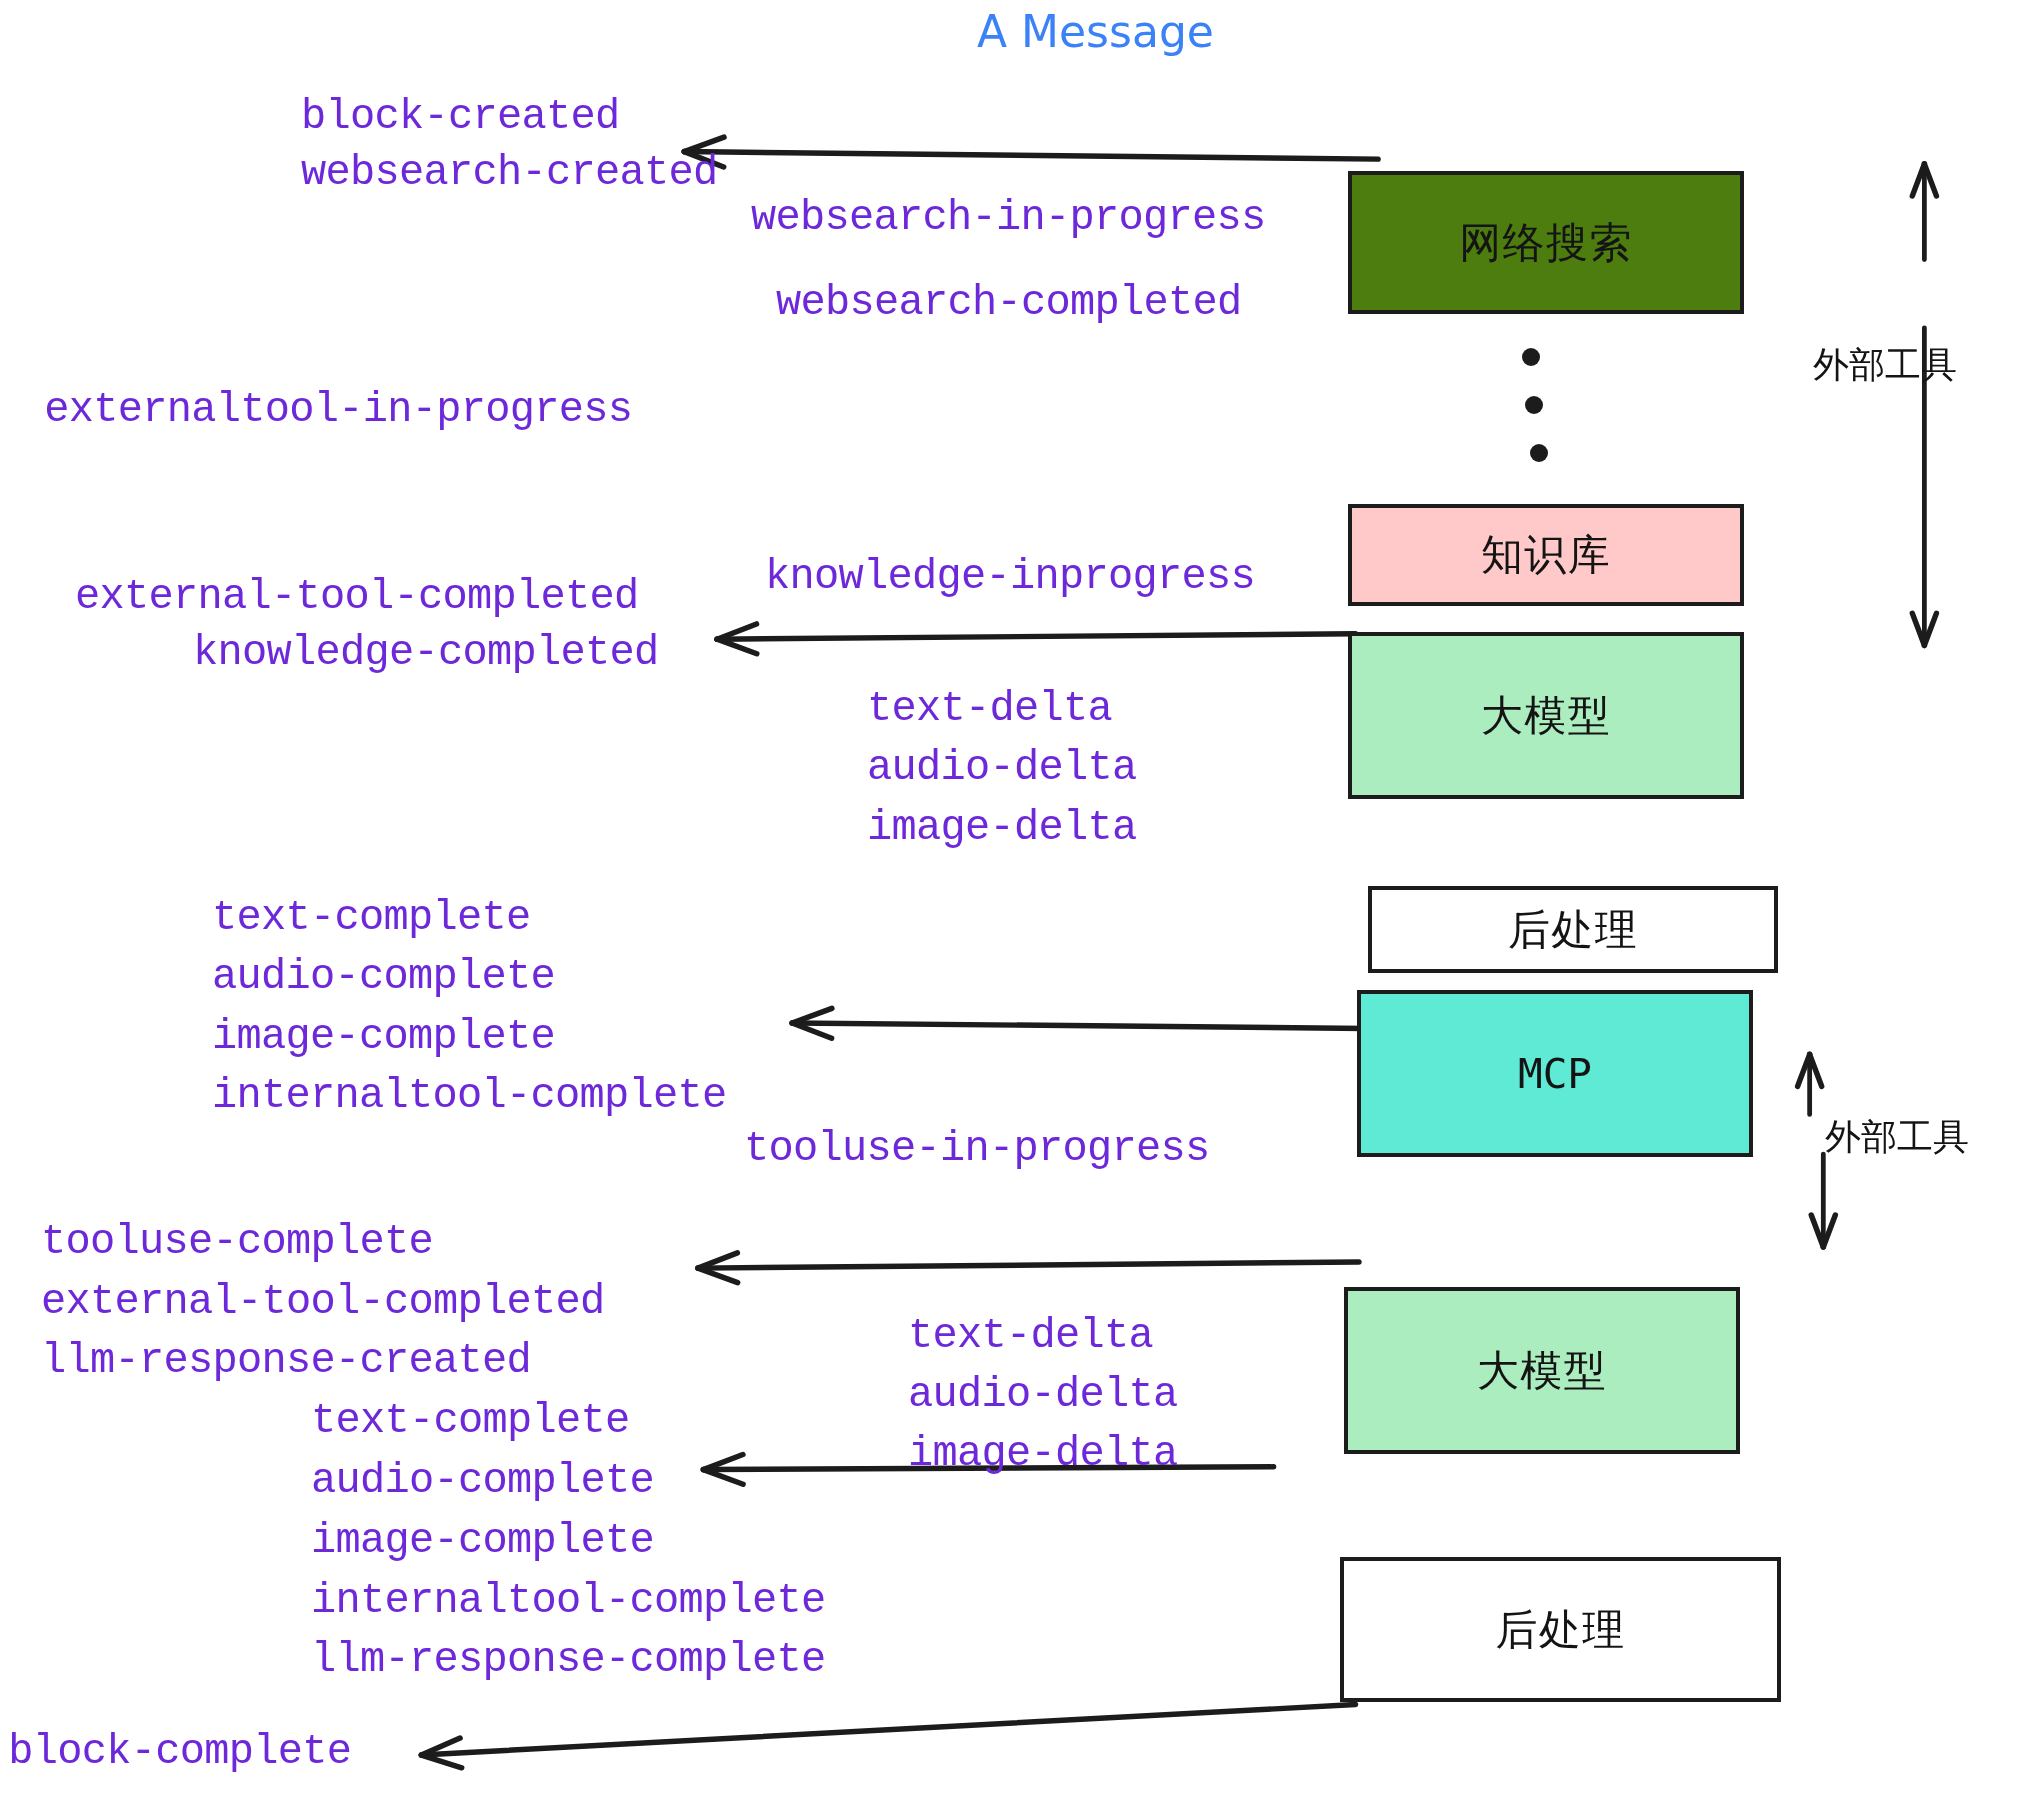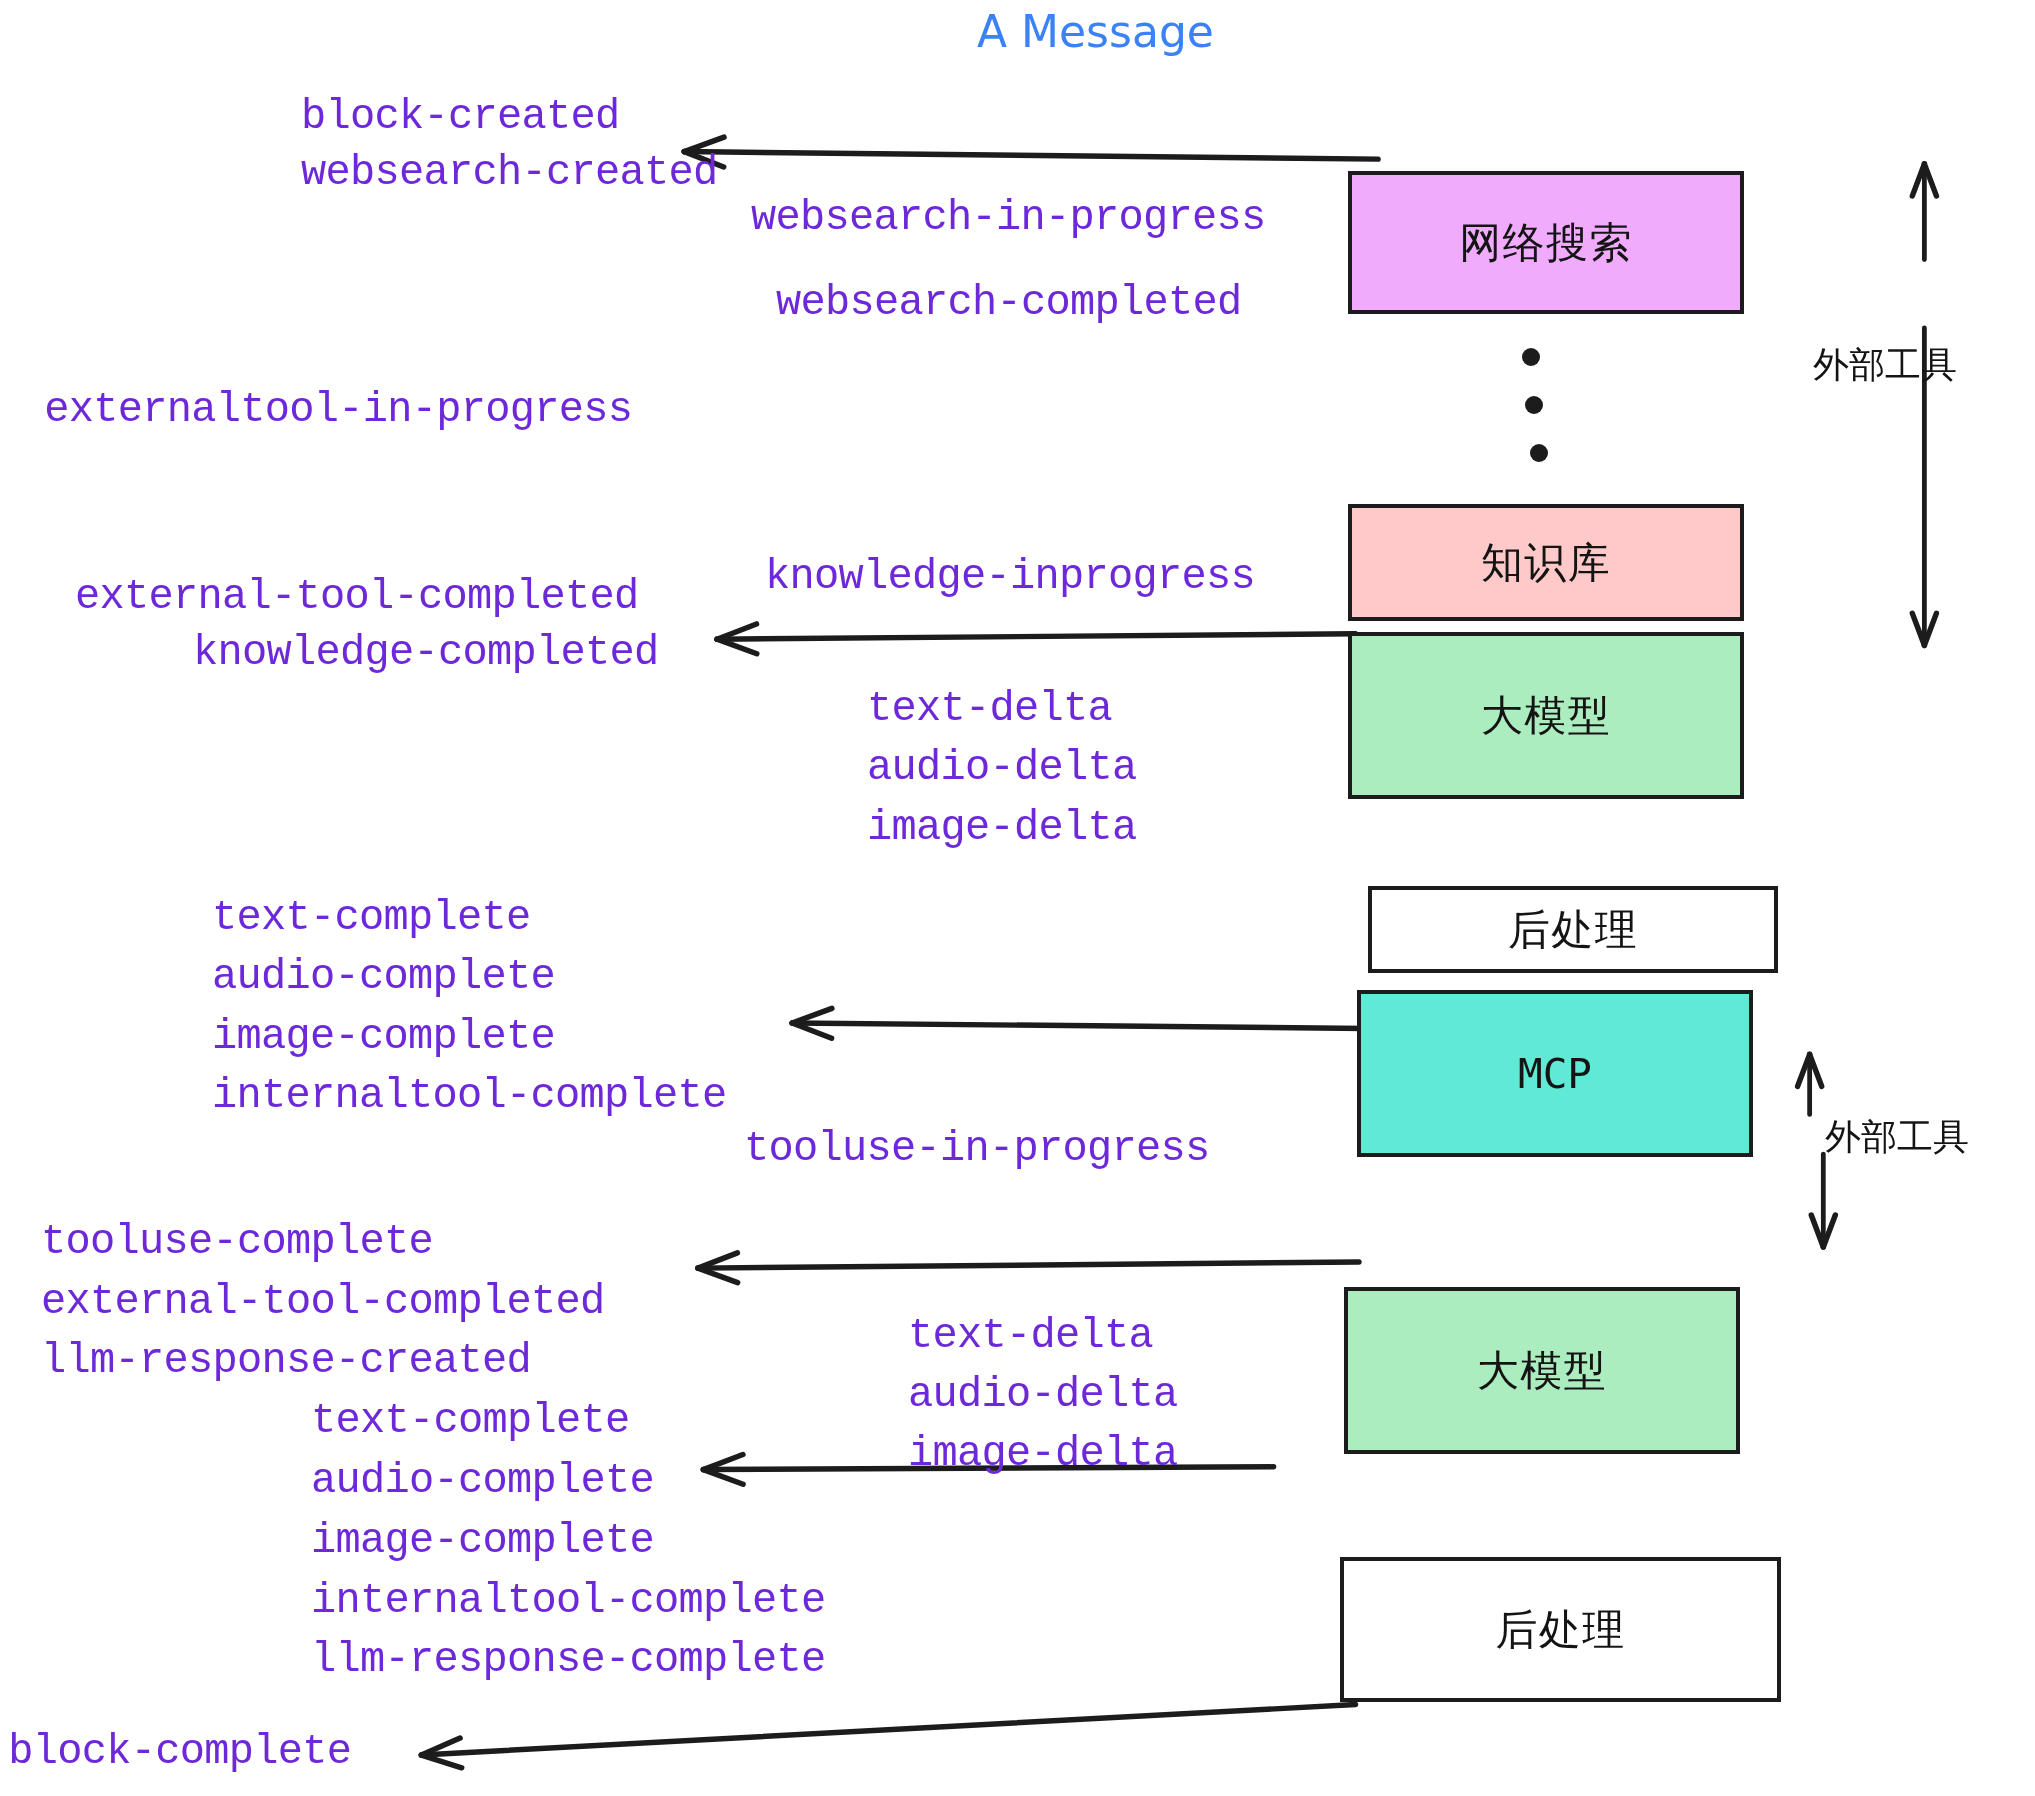--- a/index.html
+++ b/index.html
@@ -57,24 +57,24 @@
       <line x1="2818" y1="945" x2="2835.6137116637547" y2="898.2051588161032" stroke="#1C1C1C" stroke-width="8" stroke-linecap="round"></line>
       <line x1="2650" y1="1632" x2="2650" y2="1544" stroke="#1C1C1C" stroke-width="7" stroke-linecap="round"></line>
       <line x1="2650" y1="1544" x2="2667.6137116637547" y2="1590.7948411838968" stroke="#1C1C1C" stroke-width="8" stroke-linecap="round"></line>
       <line x1="2650" y1="1544" x2="2632.3862883362453" y2="1590.7948411838968" stroke="#1C1C1C" stroke-width="8" stroke-linecap="round"></line>
       <line x1="2670" y1="1690" x2="2670" y2="1826" stroke="#1C1C1C" stroke-width="7" stroke-linecap="round"></line>
       <line x1="2670" y1="1826" x2="2652.3862883362453" y2="1779.2051588161032" stroke="#1C1C1C" stroke-width="8" stroke-linecap="round"></line>
       <line x1="2670" y1="1826" x2="2687.6137116637547" y2="1779.2051588161032" stroke="#1C1C1C" stroke-width="8" stroke-linecap="round"></line>
     </svg>
 
   <div id="boxes-layer">
-      <div class="box" style="left: 1348px; top: 171px; width: 396px; height: 143px; background: #f0abfc; border-color: rgb(28, 28, 28);">
+      <div class="box" style="left: 1348px; top: 171px; width: 396px; height: 143px; background: #4d7c0f; border-color: rgb(28, 28, 28);">
         <span>网络搜索</span>
       </div>
-      <div class="box" style="left: 1348px; top: 504px; width: 396px; height: 117px; background: rgb(255, 201, 201); border-color: rgb(28, 28, 28);">
+      <div class="box" style="left: 1348px; top: 504px; width: 396px; height: 102px; background: rgb(255, 201, 201); border-color: rgb(28, 28, 28);">
         <span>知识库</span>
       </div>
       <div class="box" style="left: 1348px; top: 632px; width: 396px; height: 167px; background: rgb(171, 237, 190); border-color: rgb(28, 28, 28);">
         <span>大模型</span>
       </div>
       <div class="box" style="left: 1368px; top: 886px; width: 410px; height: 87px; background: rgb(255, 255, 255); border-color: rgb(28, 28, 28);">
         <span>后处理</span>
       </div>
       <div class="box mcpbox" style="left: 1357px; top: 990px; width: 396px; height: 167px; background: #5eead4; border-color: rgb(28, 28, 28);">
         <span>MCP</span>

